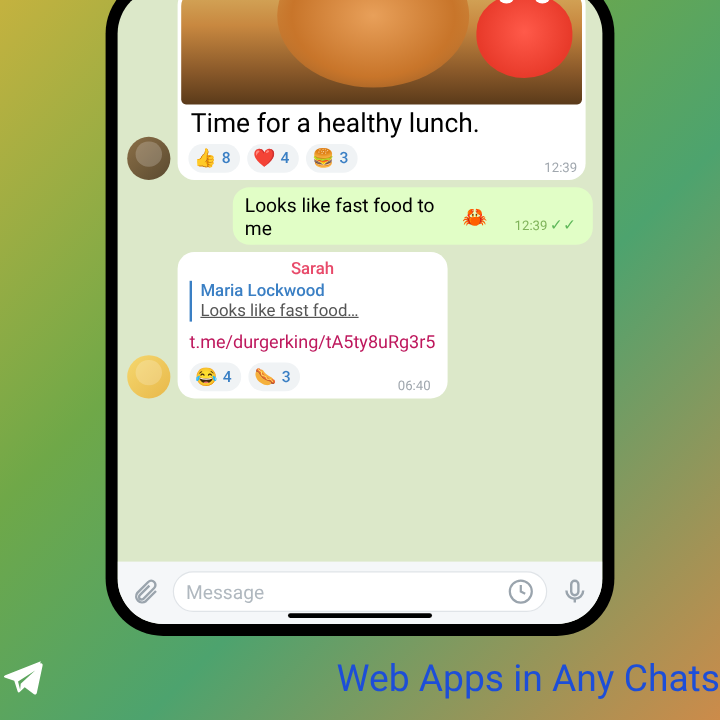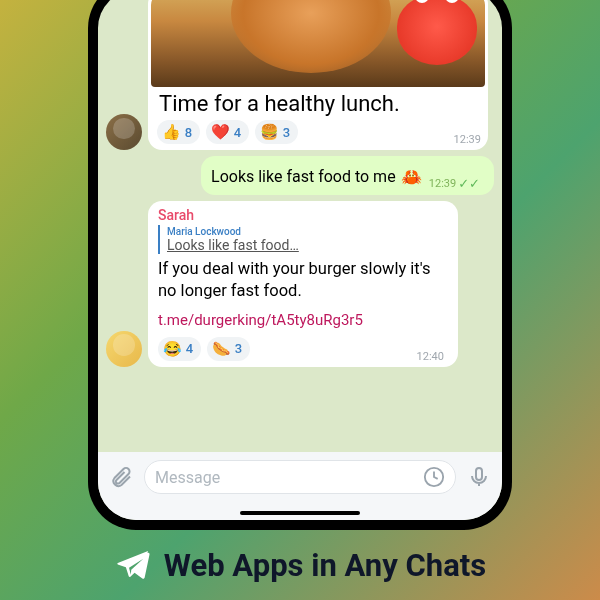--- a/index.html
+++ b/index.html
@@ -109,36 +109,36 @@
 }
 .reaction .emoji { font-size: 15px; }
 .time {
   font-size: 11px;
   color: #a0a7ae;
   text-align: right;
   padding-right: 4px;
   margin-top: 14px;
 }
 .out .time { color: #7fb35a; display: inline-flex; align-items: center; gap: 2px; }
-.out-text { display: flex; align-items: center; gap: 6px; }
+.out-text { display: flex; align-items: center; gap: 22px; }
 .reply-block {
   border-left: 2.5px solid #3a7fc4;
   padding: 1px 0 1px 7px;
   margin: 2px 0 4px 0;
 }
-.reply-name { font-size: 10px; color: #3a7fc4; font-weight: 500; }
+.reply-name { font-size: 14px; color: #3a7fc4; font-weight: 500; }
 .reply-text { font-size: 14px; color: #555; text-decoration: underline; }
-.sender-name { font-size: 14px; font-weight: 500; color: #e84a6a; margin-bottom: 2px; }
+.sender-name { font-size: 14px; font-weight: 500; color: #e84a6a; margin-bottom: 2px; text-align: center; }
 .msg-text { font-size: 16.5px; line-height: 1.35; color: #000; }
 .link { color: #be185d; font-size: 15px; display: block; margin-top: 8px; word-break: break-all; }
 .input-bar {
   background: #f5f7f9;
   display: flex;
   align-items: center;
-  padding: 8px 10px 26px 10px;
+  padding: 8px 10px 10px 10px;
   gap: 10px;
 }
 .input-bar .icon { width: 26px; height: 26px; color: #9aa4ad; display:flex; align-items:center; justify-content:center; }
 .msg-input {
   flex: 1;
   background: #fff;
   border: 1px solid #e0e4e8;
   border-radius: 18px;
   height: 34px;
   display: flex;
@@ -162,25 +162,25 @@
   width: 120px; height: 4px;
   background: #000;
   border-radius: 3px;
   z-index: 10;
 }
 .headline {
   position: absolute;
   bottom: 16px; left: 0; right: 0;
   display: flex;
   align-items: center;
-  justify-content: center;
+  justify-content: space-between;
   gap: 12px;
-  color: #0f172a;
+  color: #1d4ed8;
   font-size: 31px;
-  font-weight: 700;
+  font-weight: 400;
 }
 .tg-logo { width: 38px; height: 38px; }
 .checks { display:inline-block; color:#5fb85a; font-size:13px; }
 .emoji-inline { font-size:17px; }
 </style>
 </head>
 <body>
 
 <div class="phone">
   <div class="screen">
@@ -227,34 +227,33 @@
       </div>
 
       <div class="msg-row incoming">
         <div class="avatar a2"></div>
         <div class="bubble" style="max-width:310px;">
           <div class="sender-name">Sarah</div>
           <div class="reply-block">
             <div class="reply-name">Maria Lockwood</div>
             <div class="reply-text">Looks like fast food…</div>
           </div>
-          <div class="msg-text">If you deal with your burger slowly it's no longer fast food.</div>
           <a class="link">t.me/durgerking/tA5ty8uRg3r5</a>
           <div style="display:flex; align-items:flex-end; justify-content:space-between; margin-top:4px;">
             <div class="reactions" style="padding-left:0;">
               <span class="reaction">
                   <span class="emoji">😂</span>
                   <span>4</span>
                 </span>
               <span class="reaction">
                   <span class="emoji">🌭</span>
                   <span>3</span>
                 </span>
             </div>
-            <div class="time">12:40</div>
+            <div class="time">06:40</div>
           </div>
         </div>
       </div>
 
     </div>
 
     <div class="input-bar">
       <div class="icon">
         <svg viewBox="0 0 24 24" width="24" height="24" fill="none" stroke="currentColor" stroke-width="2">
             <path d="M21 11.5l-8.5 8.5a5 5 0 01-7-7l9-9a3.5 3.5 0 015 5l-9 9a2 2 0 01-3-3l8-8"></path>

